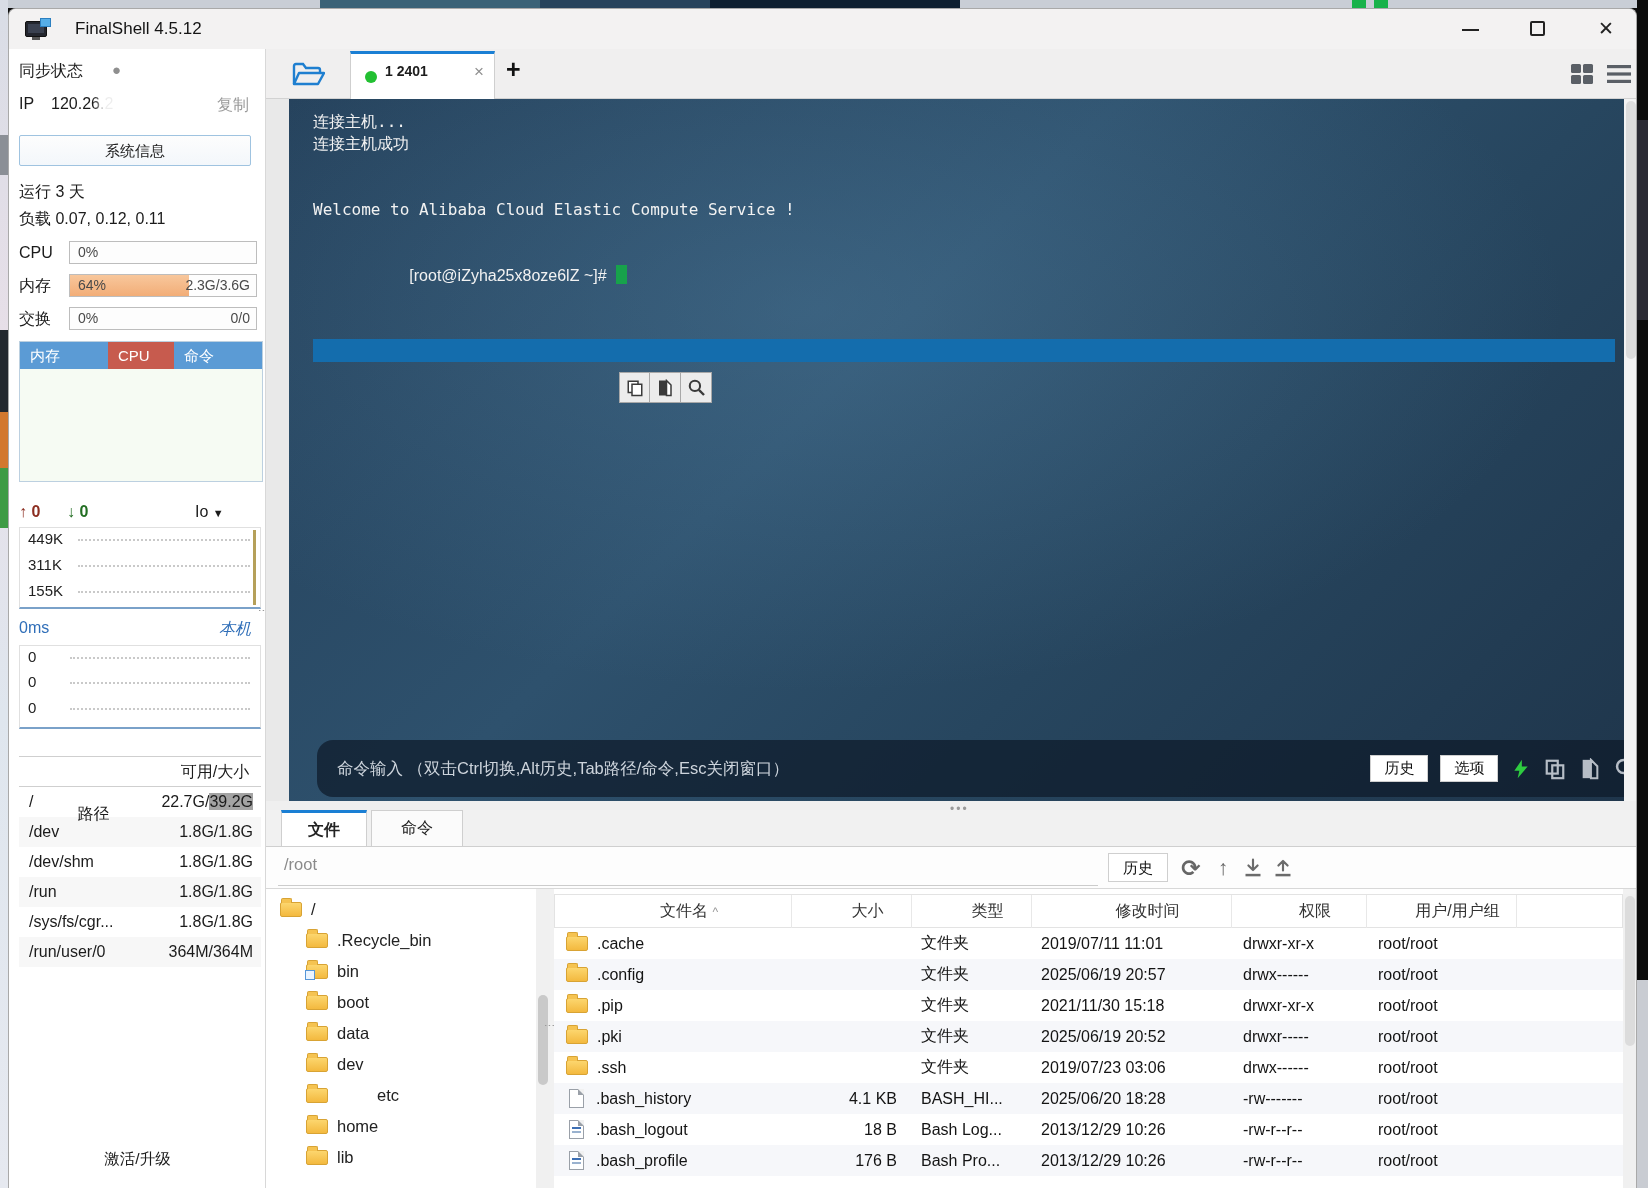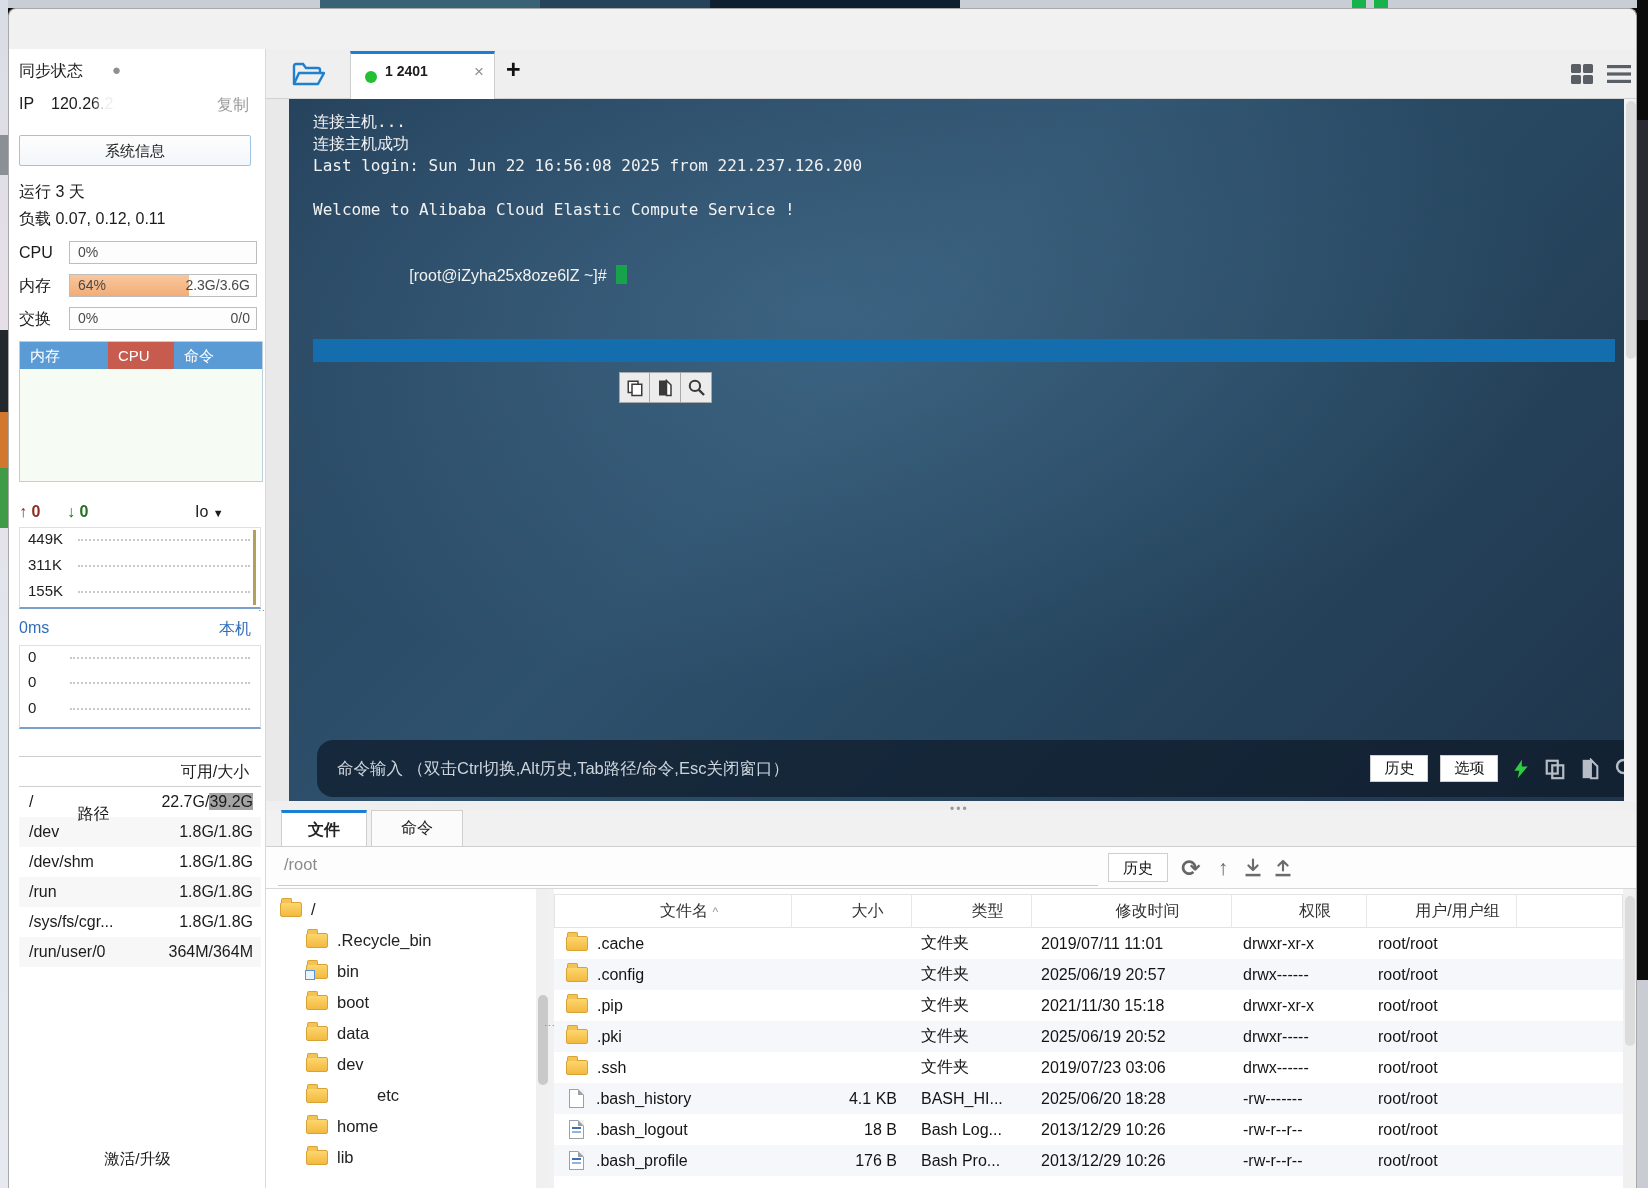--- a/index.html
+++ b/index.html
@@ -112,20 +112,38 @@
     <div class="abs" style="left:1344px;top:0;width:14px;height:8px;background:#18b24a;"></div>
     <div class="abs" style="left:1366px;top:0;width:14px;height:8px;background:#18b24a;"></div>
   </div>
   <div class="abs" style="left:1637px;top:0;width:11px;height:1188px;background:#0b0b0b;">
     <div class="abs" style="left:0;top:120px;width:11px;height:200px;background:#2a2a33;"></div>
     <div class="abs" style="left:0;top:980px;width:11px;height:208px;background:#c9ccd2;"></div>
   </div>
 
   <div class="abs window">
 
+    <div class="abs titlebar">
+      <div class="abs appicon">
+        <div class="mon"></div>
+          <div class="scr"></div>
+          <div class="blue"></div>
+          <div class="stand"></div>
+      </div>
+      <div class="abs title-text">FinalShell 4.5.12</div>
+      <div class="abs winctl" style="left:1438px;">
+        <div style="position:absolute;left:15px;top:20px;width:17px;height:2px;background:#222;"></div>
+      </div>
+      <div class="abs winctl" style="left:1506px;">
+        <div style="position:absolute;left:15px;top:12px;width:15px;height:15px;border:2px solid #222;border-radius:2px;"></div>
+      </div>
+      <div class="abs winctl" style="left:1573px;font-size:19px;">
+        <span>✕</span>
+      </div>
+    </div>
 
     <div class="abs sidebar">
       <div class="abs" style="left:10px;top:12px;">同步状态</div>
       <div class="abs" style="left:103px;top:12px;color:#8f8f8f;font-size:15px;">●</div>
 
       <div class="abs" style="left:10px;top:46px;">IP</div>
       <div class="abs" style="left:42px;top:46px;">120.26.2</div>
       <div class="abs" style="left:96px;top:44px;width:72px;height:24px;background:rgba(255,255,255,.92);box-shadow:0 0 6px 6px rgba(255,255,255,.92);border-radius:6px;"></div>
       <div class="abs" style="left:208px;top:46px;color:#9a9a9a;">复制</div>
 
@@ -174,21 +192,21 @@
         <div class="gtick" style="top:2px;">449K</div>
         <div class="gtick" style="top:28px;">311K</div>
         <div class="gtick" style="top:54px;">155K</div>
         <div class="gline" style="left:58px;top:11px;"></div>
         <div class="gline" style="left:58px;top:37px;"></div>
         <div class="gline" style="left:58px;top:63px;"></div>
         <div style="position:absolute;right:4px;top:2px;bottom:2px;width:3px;background:#b5a05a;"></div>
       </div>
 
       <div class="abs" style="left:10px;top:570px;color:#2f6eb8;">0ms</div>
-      <div class="abs" style="right:14px;top:570px;color:#2f6eb8;">本机</div>
+      <div class="abs" style="right:14px;top:570px;color:#2f6eb8;font-style:italic;">本机</div>
 
       <div class="abs graph" style="left:10px;top:596px;width:242px;height:84px;">
         <div class="gtick" style="top:2px;">0</div>
         <div class="gtick" style="top:27px;">0</div>
         <div class="gtick" style="top:53px;">0</div>
         <div class="gline" style="left:50px;top:11px;"></div>
         <div class="gline" style="left:50px;top:36px;"></div>
         <div class="gline" style="left:50px;top:62px;"></div>
       </div>
 
@@ -254,21 +272,20 @@
             <rect x="1" y="9.4" width="24" height="3.2" fill="#5a5f66"></rect>
             <rect x="1" y="16.8" width="24" height="3.2" fill="#5a5f66"></rect>
         </svg>
       </div>
     </div>
 
     <div class="abs termwrap">
       <div class="terminal">
         <div class="tline" style="top:12px;">连接主机...</div>
         <div class="tline" style="top:34px;">连接主机成功</div>
-        <div class="tline" style="top:56px;">Last login: Sun Jun 22 16:56:08 2025 from 221.237.126.200</div>
         <div class="tline" style="top:78px;"></div>
         <div class="tline" style="top:100px;">Welcome to Alibaba Cloud Elastic Compute Service !</div>
         <div class="tline" style="top:122px;"></div>
         <div class="tline" style="top:144px;">
           <span>[root@iZyha25x8oze6lZ ~]#</span><span class="cursor"></span>
         </div>
 
         <div class="selbar"></div>
 
         <div class="ftool">

